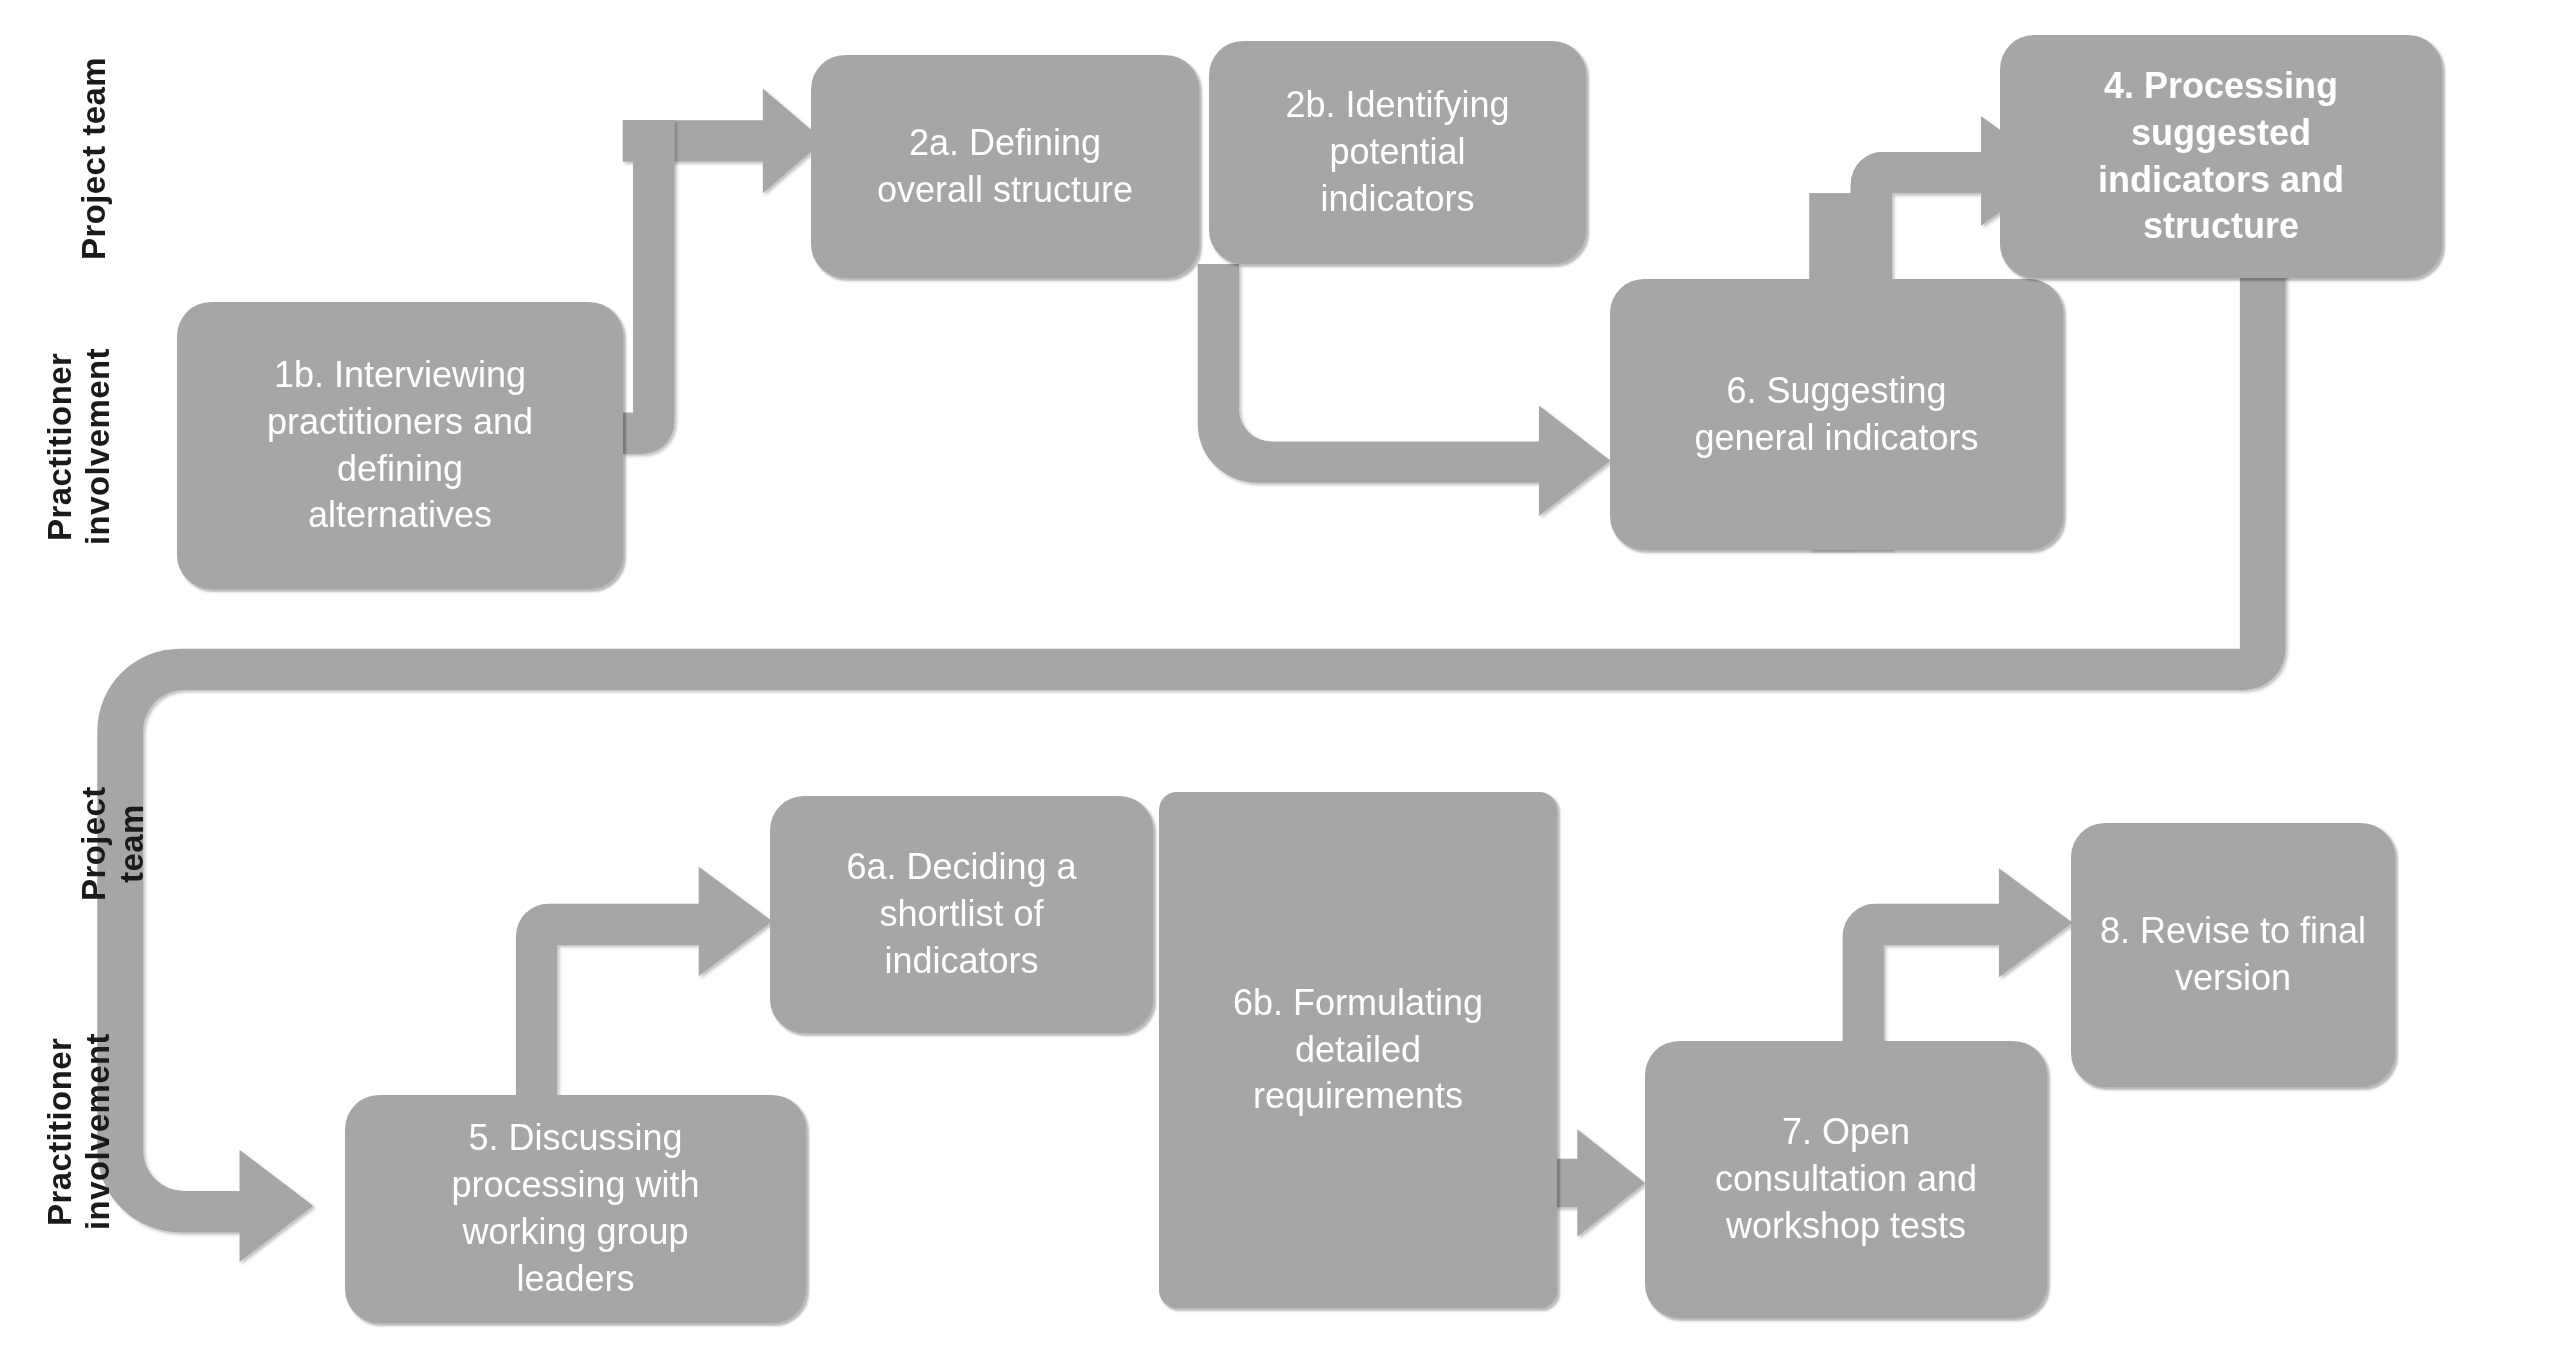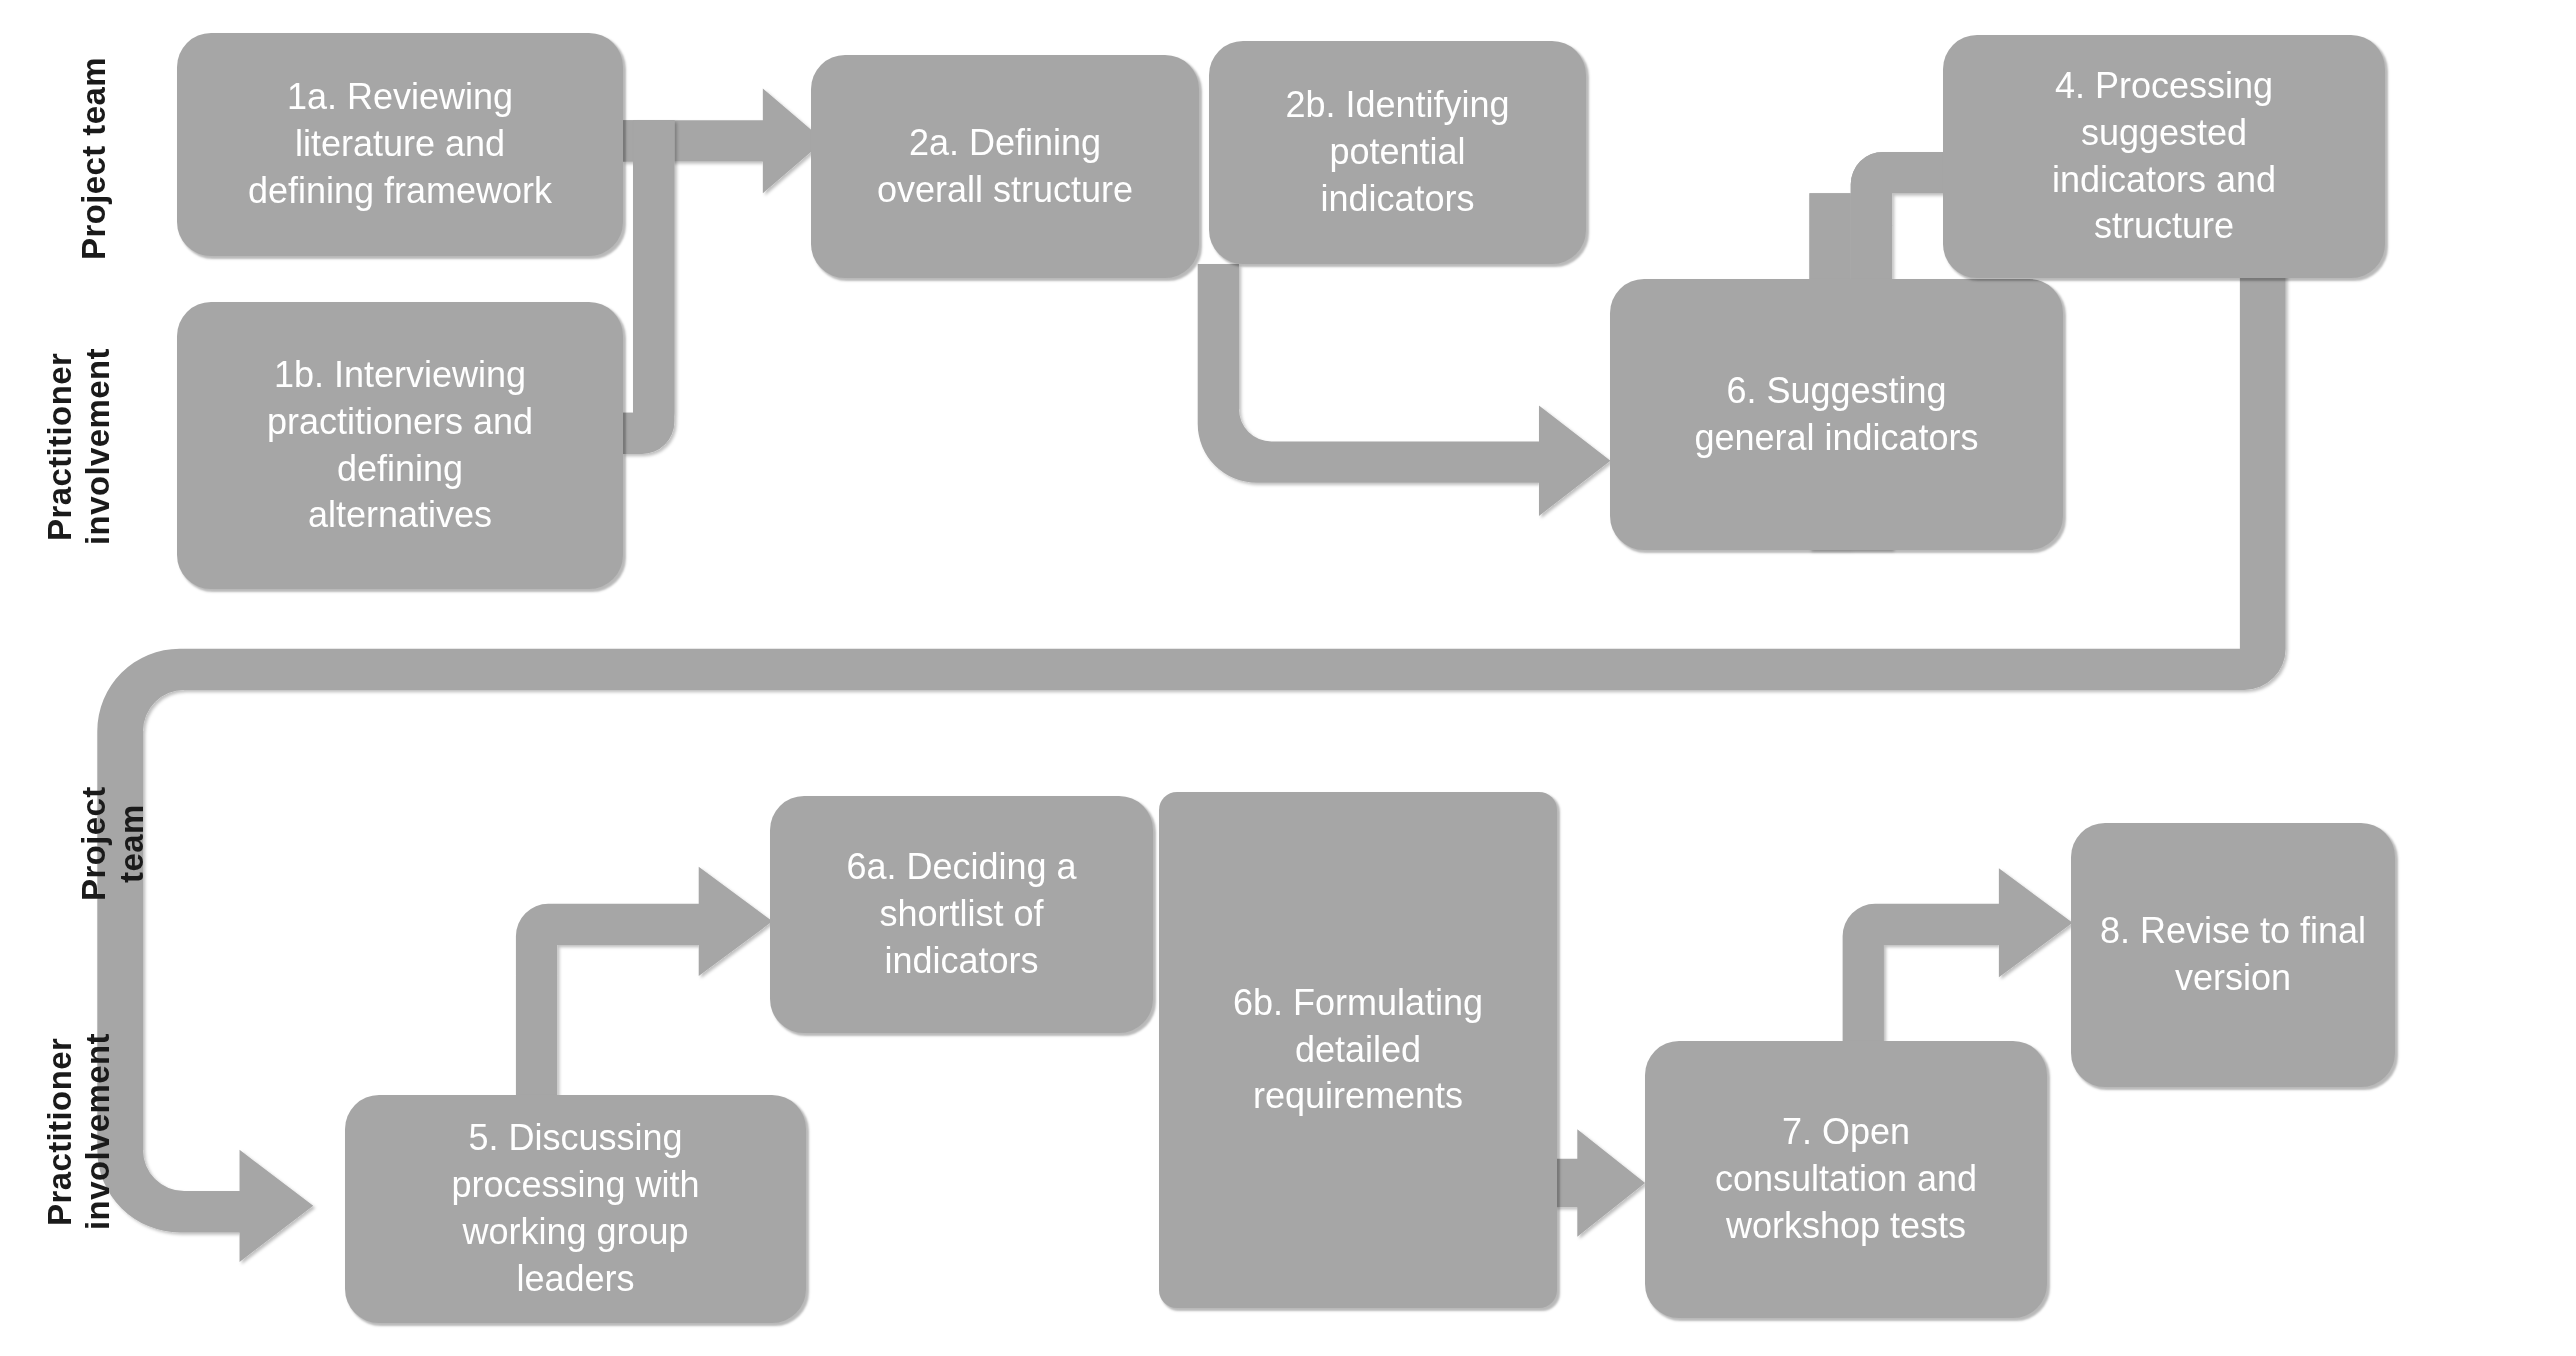--- a/index.html
+++ b/index.html
@@ -189,40 +189,37 @@
   <div class="swimlabel" style="left:75px;top:29.5px;width:43px;height:258px;">Project team</div>
 
   <div class="swimlabel" style="left:41px;top:299px;width:81px;height:295px;">Practitioner
 involvement</div>
 
   <div class="swimlabel" style="left:75px;top:755px;width:43px;height:177px;">Project team</div>
 
   <div class="swimlabel" style="left:41px;top:940px;width:81px;height:383px;">Practitioner
 involvement</div>
 
-  <div class="node" style="left:177px;top:33px;width:446px;height:223px;">1a. Reviewing
-literature and
-defining framework</div>
 
   <div class="node" style="left:177px;top:302px;width:446px;height:287px;">1b. Interviewing
 practitioners and
 defining
 alternatives</div>
 
   <div class="node" style="left:811px;top:55px;width:388px;height:223px;">2a. Defining
 overall structure</div>
 
   <div class="node" style="left:1209px;top:41px;width:377px;height:223px;">2b. Identifying
 potential
 indicators</div>
 
   <div class="node" style="left:1610px;top:279px;width:453px;height:271px;">6. Suggesting
 general indicators</div>
 
-  <div class="node" style="left:1943px;top:35px;width:442px;height:243px;">4. Processing
+  <div class="node" style="left:2000px;top:35px;width:442px;height:243px;font-weight:bold;">4. Processing
 suggested
 indicators and
 structure</div>
 
   <div class="node" style="left:306px;top:1095px;width:461px;height:228px;margin-left:39px;">5. Discussing
 processing with
 working group
 leaders</div>
 
   <div class="node" style="left:770px;top:796px;width:383px;height:237px;">6a. Deciding a

